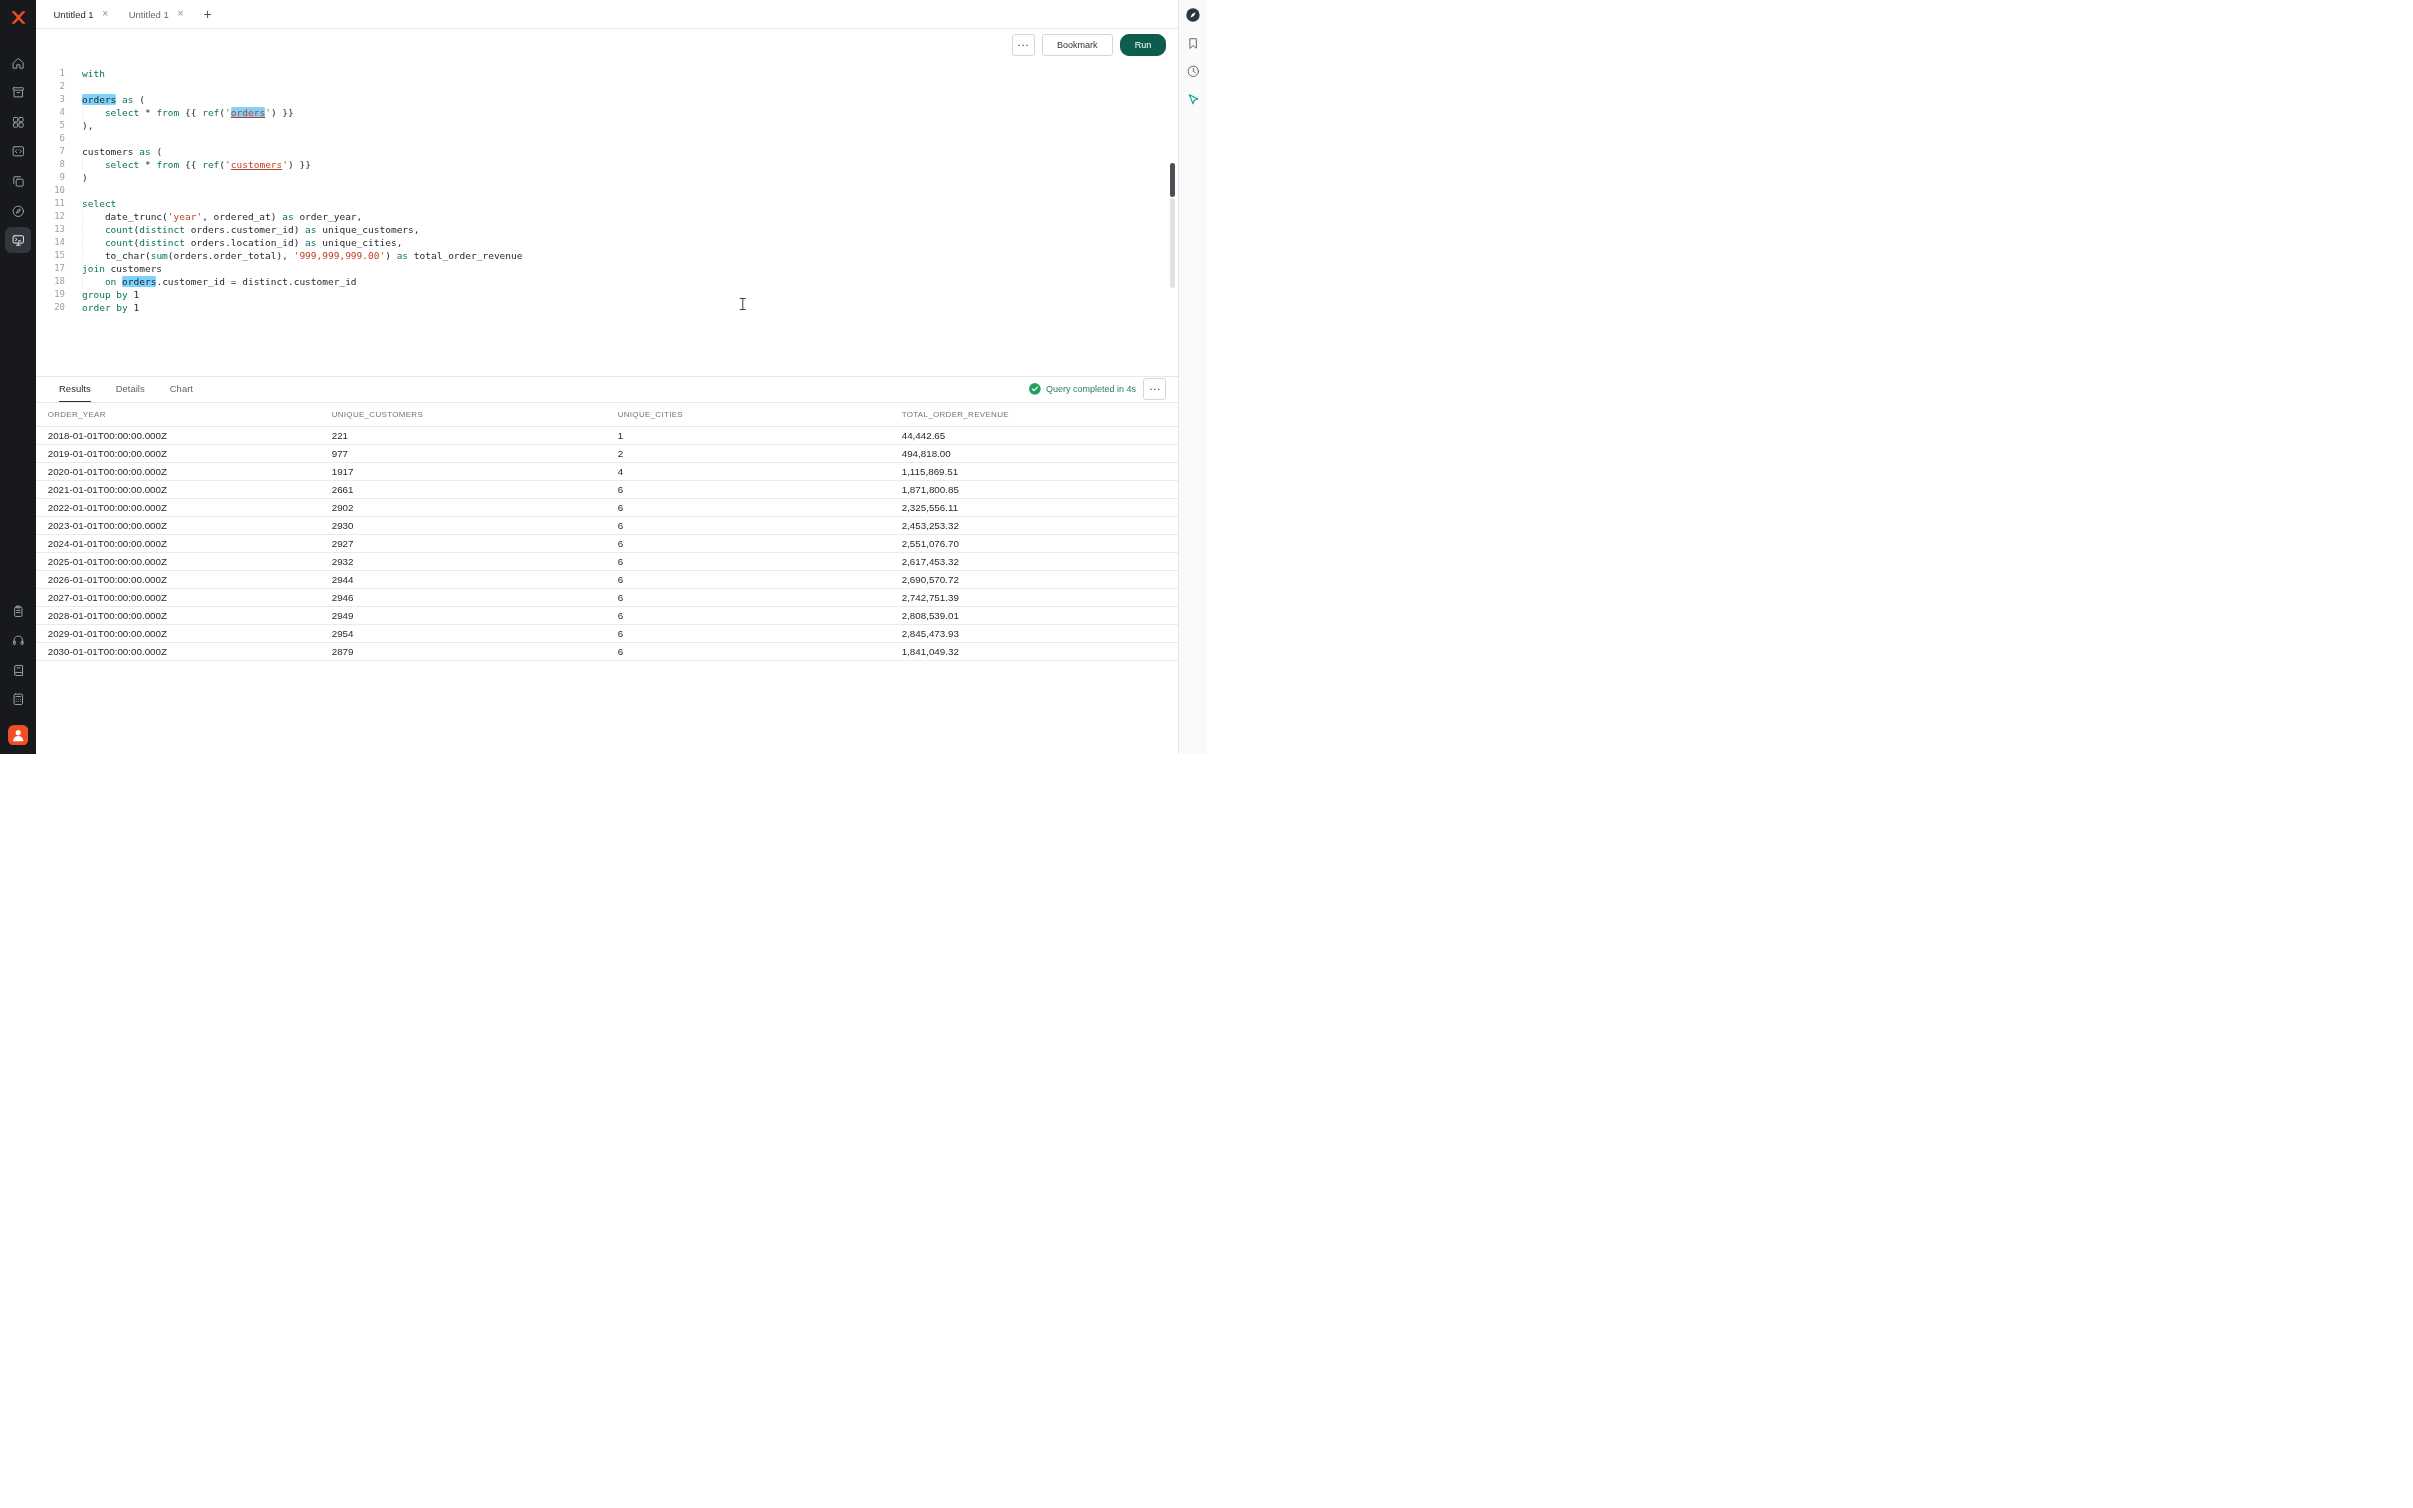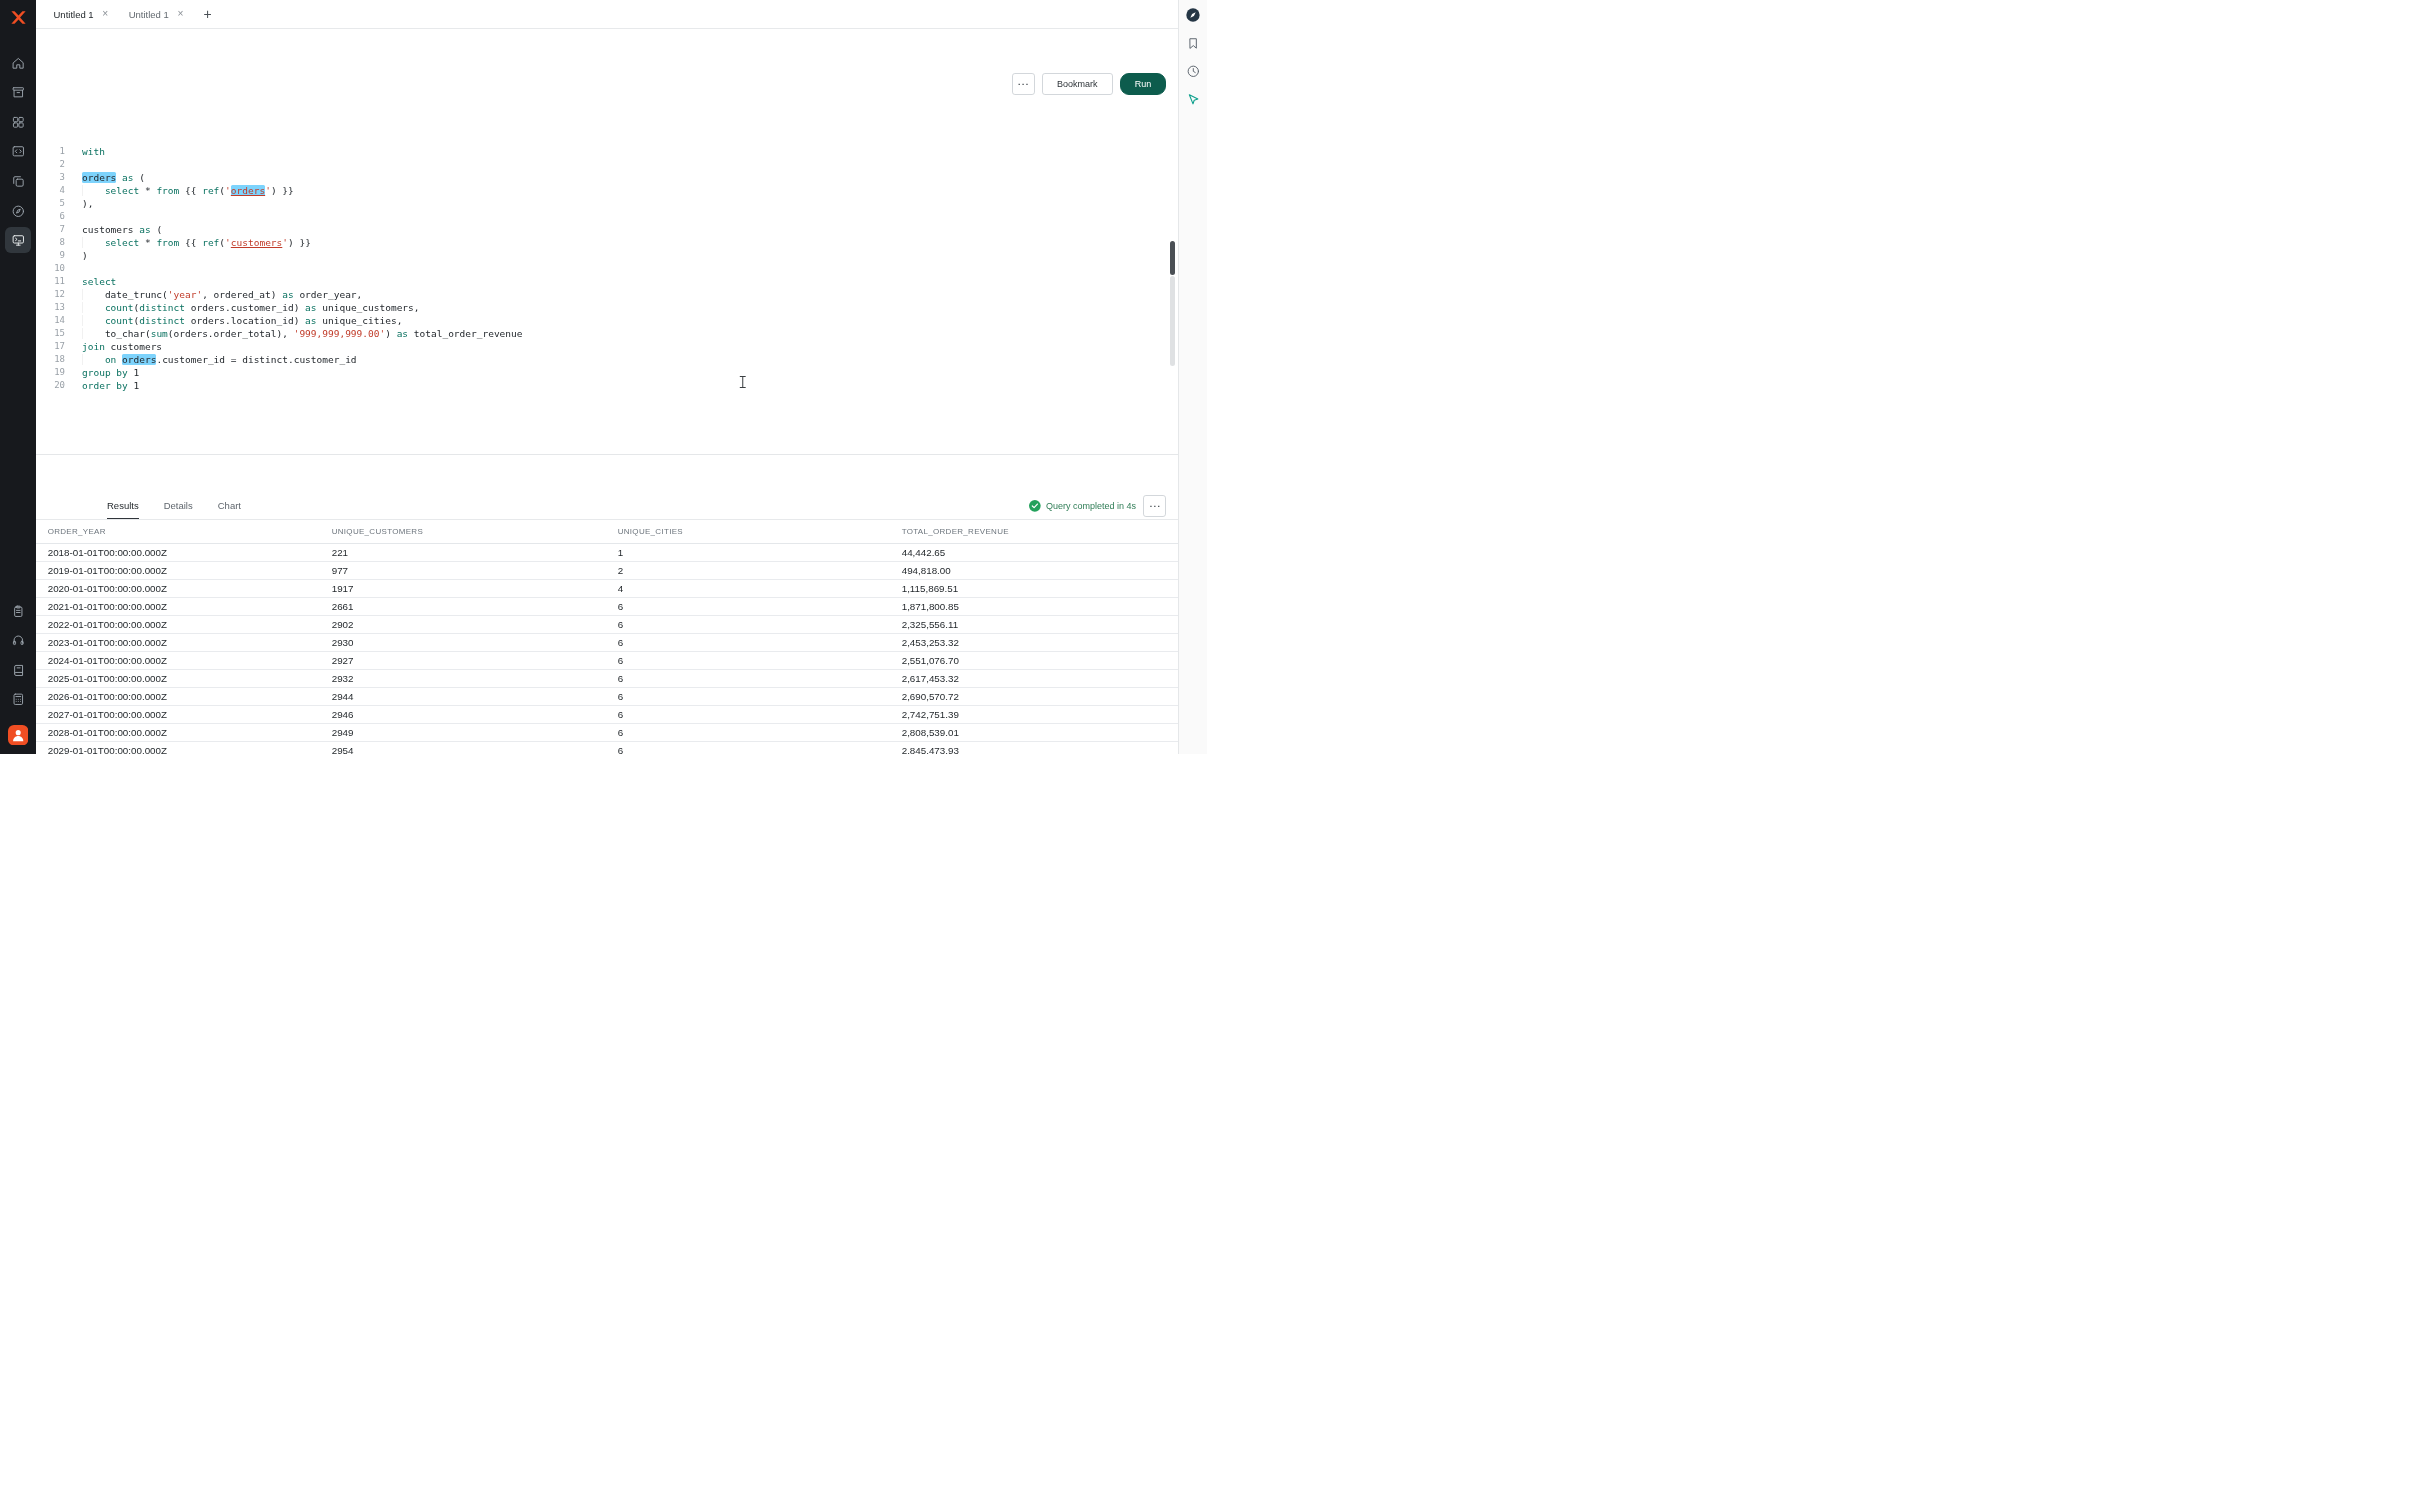--- a/index.html
+++ b/index.html
@@ -12,21 +12,21 @@
              align-items:center; padding:7.3px 0 8.7px; flex-shrink:0; }
   .brand { width:23px; height:23px; display:flex; align-items:center; justify-content:center;
            margin-bottom:16px; cursor:pointer; }
   .icon-btn { width:26px; height:26px; border-radius:5.8px; display:flex; align-items:center;
               justify-content:center; color:#9aa2ab; margin:3.6px 0; cursor:pointer; }
   .icon-btn.active { background:#31373d; color:#e9ecee; }
   .leftbar .spacer { flex:1; }
   .avatar-btn { width:20.4px; height:20.4px; margin-top:8.7px; cursor:pointer; }
 
   
-  .main { flex:1; min-width:0; display:flex; flex-direction:column; background:#fff;gap:39px; }
+  .main { flex:1; min-width:0; display:flex; flex-direction:column; background:#fff; }
 
   .tabbar { height:29px; display:flex; align-items:stretch; padding-left:7.3px;
             border-bottom:0.7px solid #e7e9eb; }
   .tab { display:flex; align-items:center; gap:8.7px; padding:0 10.2px; font-size:9.5px;
          color:#636a70; cursor:pointer; }
   .tab.active { color:#1f2428; }
   .tab .close { color:#8a9096; font-size:10.2px; line-height:1; }
   .newtab { width:28px; display:flex; align-items:center; justify-content:center;
             color:#4a5056; font-size:14px; cursor:pointer; }
 
@@ -312,21 +312,21 @@
       <div class="scroll-track"></div>
       <div class="mouse-cursor">
         <svg width="9.5" height="14" viewBox="0 0 13 19">
             <path d="M3 2 H10 M6.5 2 V17 M3 17 H10" stroke="#3c4043" stroke-width="1.4" fill="none" stroke-linecap="round"></path>
           </svg>
       </div>
     </div>
 
     <div class="results">
       <div class="rtabs">
-        <span id="rtabs-holder" style="display:flex;gap:25px;align-items:stretch;margin-left:48px;">
+        <span id="rtabs-holder" style="display:flex;gap:25px;align-items:stretch;">
             <span class="rtab active">Results</span>
             <span class="rtab">Details</span>
             <span class="rtab">Chart</span>
           </span>
         <span class="rstatus">
           <span class="stext">
             <span style="display:flex;">
               <svg width="11.7" height="11.7" viewBox="0 0 16 16">
                   <circle cx="8" cy="8" r="8" fill="#23A15C"></circle>
                   <path d="M4.5 8.2 L7 10.5 L11.5 5.5" stroke="#fff" stroke-width="1.6" fill="none" stroke-linecap="round" stroke-linejoin="round"></path>

